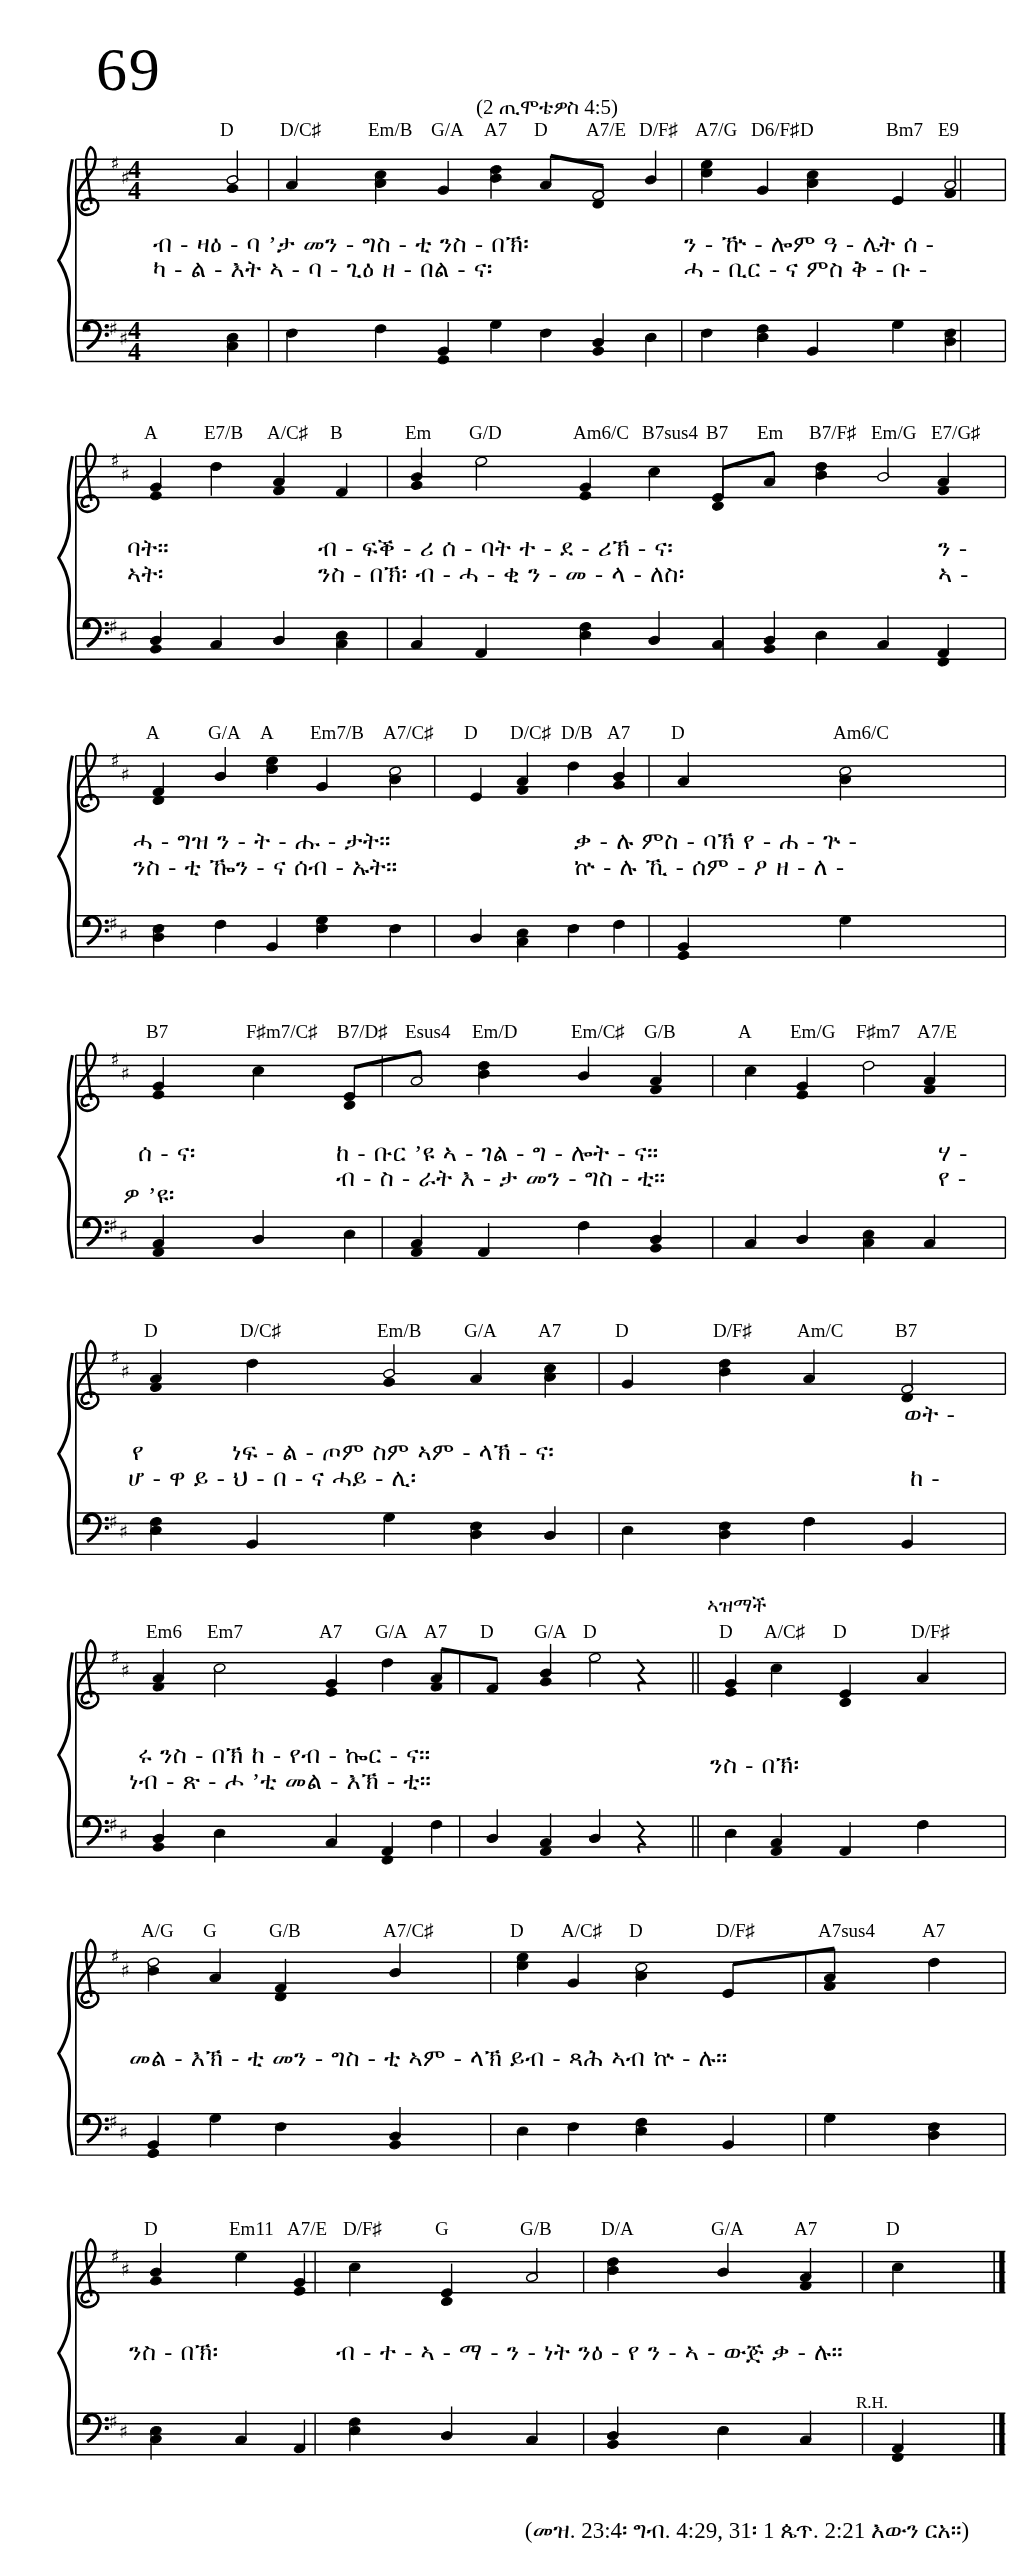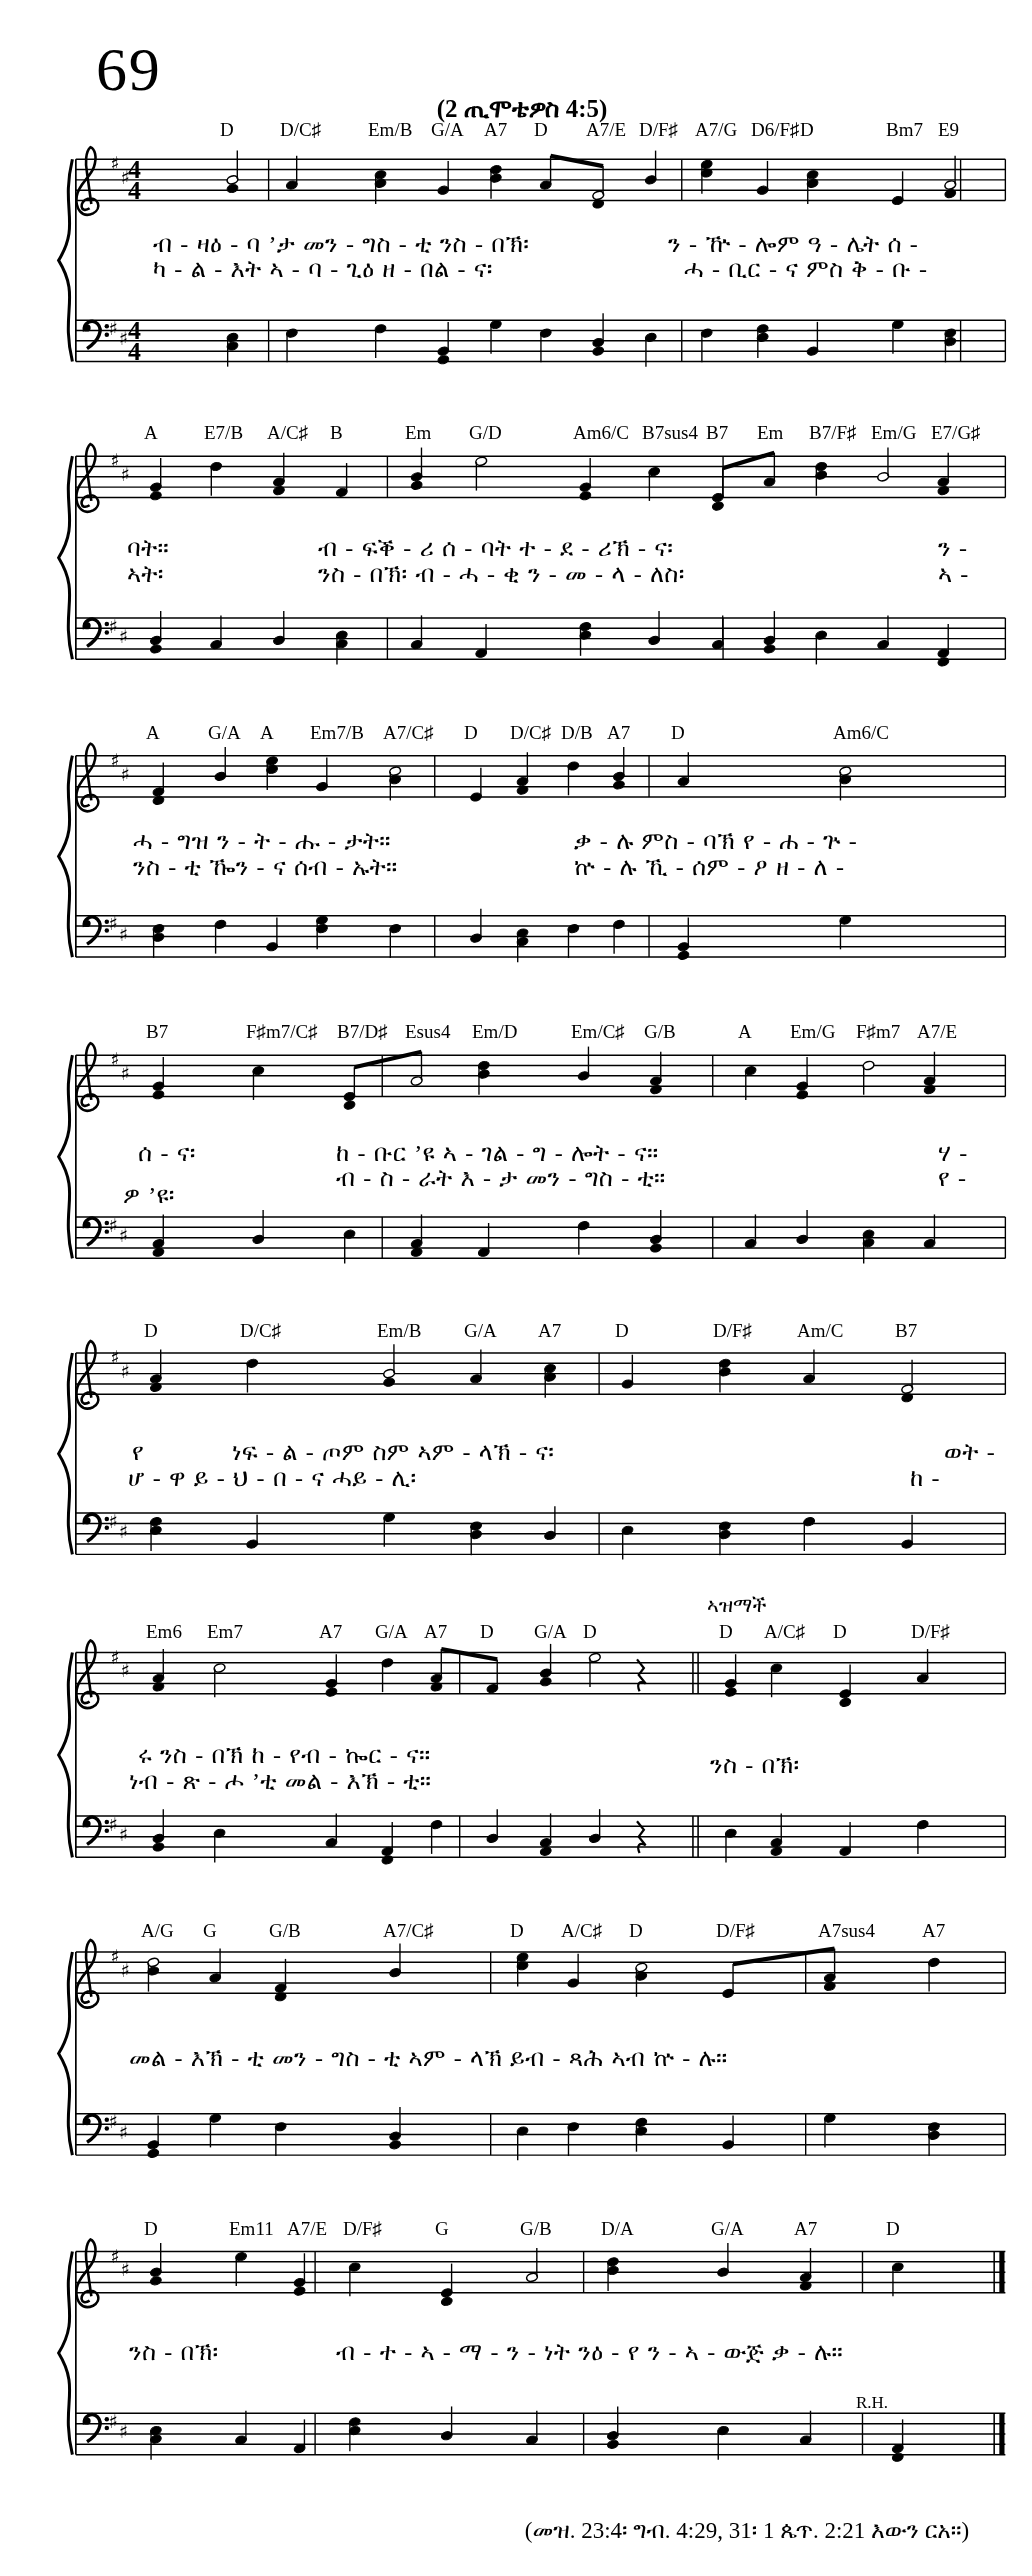--- a/index.html
+++ b/index.html
@@ -2,21 +2,21 @@
 <html style="font-size:13.8px"><head>
 <meta charset="utf-8">
 <style>
   html,body{margin:0;padding:0;background:#e8e8e8;}
   .page{
     position:relative;width:1033px;height:2576px;margin:0 auto;background:#ffffff;
     font-family:"Liberation Serif","DejaVu Serif",serif;color:#000;overflow:hidden;
   }
   .song-number{position:absolute;left:52px;top:34px;font-size:62px;letter-spacing:1.7px;margin-left:44px;}
   .song-title{position:absolute;left:558px;top:40px;transform:translateX(-50%);font-size:38px;font-weight:bold;white-space:nowrap;margin:0;}
-  .song-subtitle{position:absolute;left:522px;top:95px;transform:translateX(-50%);font-size:25px;white-space:nowrap;font-weight:bold;}
+  .song-subtitle{position:absolute;left:547px;top:95px;transform:translateX(-50%);font-size:21px;white-space:nowrap;}
   .chord{position:absolute;font-size:19px;white-space:nowrap;line-height:1;}
   .lyric{position:absolute;font-size:24px;white-space:nowrap;line-height:1.1;letter-spacing:0.3px;word-spacing:1.7px;}
   .side-label{position:absolute;font-size:20px;white-space:nowrap;}
   .rh-label{position:absolute;font-size:17px;white-space:nowrap;font-family:"Liberation Serif",serif;}
   .footer-ref{position:absolute;left:747px;top:2494px;transform:translateX(-50%);font-size:23px;white-space:nowrap;margin-top:24px;}
   svg#score-svg{position:absolute;left:0;top:0;}
 </style>
 </head>
 <body>
 
@@ -760,21 +760,21 @@
       <div class="chord" style="left: 484px; top: 120px;">A7</div>
       <div class="chord" style="left: 534px; top: 120px;">D</div>
       <div class="chord" style="left: 586px; top: 120px;">A7/E</div>
       <div class="chord" style="left: 639px; top: 120px;">D/F♯</div>
       <div class="chord" style="left: 695px; top: 120px;">A7/G</div>
       <div class="chord" style="left: 751px; top: 120px;">D6/F♯</div>
       <div class="chord" style="left: 800px; top: 120px;">D</div>
       <div class="chord" style="left: 886px; top: 120px;">Bm7</div>
       <div class="chord" style="left: 938px; top: 120px;">E9</div>
       <div class="lyric" style="left: 153px; top: 231px;">ብ - ዛዕ - ባ ’ታ መን - ግስ - ቲ ንስ - በኽ፡</div>
-      <div class="lyric" style="left: 668px; top: 231px;">ን - ዅ - ሎም ዓ - ሌት ሰ -</div>
+      <div class="lyric" style="left: 684px; top: 231px;">ን - ዅ - ሎም ዓ - ሌት ሰ -</div>
       <div class="lyric" style="left: 153px; top: 256px;">ካ - ል - እት ኣ - ባ - ጊዕ ዘ - በል - ና፡</div>
       <div class="lyric" style="left: 684px; top: 256px;">ሓ - ቢር - ና ምስ ቅ - ቡ -</div>
       <div class="chord" style="left: 144px; top: 423px;">A</div>
       <div class="chord" style="left: 204px; top: 423px;">E7/B</div>
       <div class="chord" style="left: 267px; top: 423px;">A/C♯</div>
       <div class="chord" style="left: 330px; top: 423px;">B</div>
       <div class="chord" style="left: 405px; top: 423px;">Em</div>
       <div class="chord" style="left: 469px; top: 423px;">G/D</div>
       <div class="chord" style="left: 573px; top: 423px;">Am6/C</div>
       <div class="chord" style="left: 642px; top: 423px;">B7sus4</div>
@@ -825,21 +825,21 @@
       <div class="chord" style="left: 240px; top: 1321px;">D/C♯</div>
       <div class="chord" style="left: 377px; top: 1321px;">Em/B</div>
       <div class="chord" style="left: 464px; top: 1321px;">G/A</div>
       <div class="chord" style="left: 538px; top: 1321px;">A7</div>
       <div class="chord" style="left: 615px; top: 1321px;">D</div>
       <div class="chord" style="left: 713px; top: 1321px;">D/F♯</div>
       <div class="chord" style="left: 797px; top: 1321px;">Am/C</div>
       <div class="chord" style="left: 895px; top: 1321px;">B7</div>
       <div class="lyric" style="left: 132px; top: 1439px;">የ</div>
       <div class="lyric" style="left: 232px; top: 1439px;">ነፍ - ል - ጦም ስም ኣም - ላኽ - ና፡</div>
-      <div class="lyric" style="left: 904px; top: 1439px; margin-left: 40px;">ወት -</div>
+      <div class="lyric" style="left: 904px; top: 1401px;">ወት -</div>
       <div class="lyric" style="left: 128px; top: 1465px; text-align: center;">ሆ - ዋ ይ - ህ - በ - ና ሓይ - ሊ፡</div>
       <div class="lyric" style="left: 910px; top: 1465px;">ከ -</div>
       <div class="chord" style="left: 146px; top: 1622px;">Em6</div>
       <div class="chord" style="left: 207px; top: 1622px;">Em7</div>
       <div class="chord" style="left: 319px; top: 1622px;">A7</div>
       <div class="chord" style="left: 375px; top: 1622px;">G/A</div>
       <div class="chord" style="left: 424px; top: 1622px;">A7</div>
       <div class="chord" style="left: 480px; top: 1622px;">D</div>
       <div class="chord" style="left: 534px; top: 1622px;">G/A</div>
       <div class="chord" style="left: 583px; top: 1622px;">D</div>

